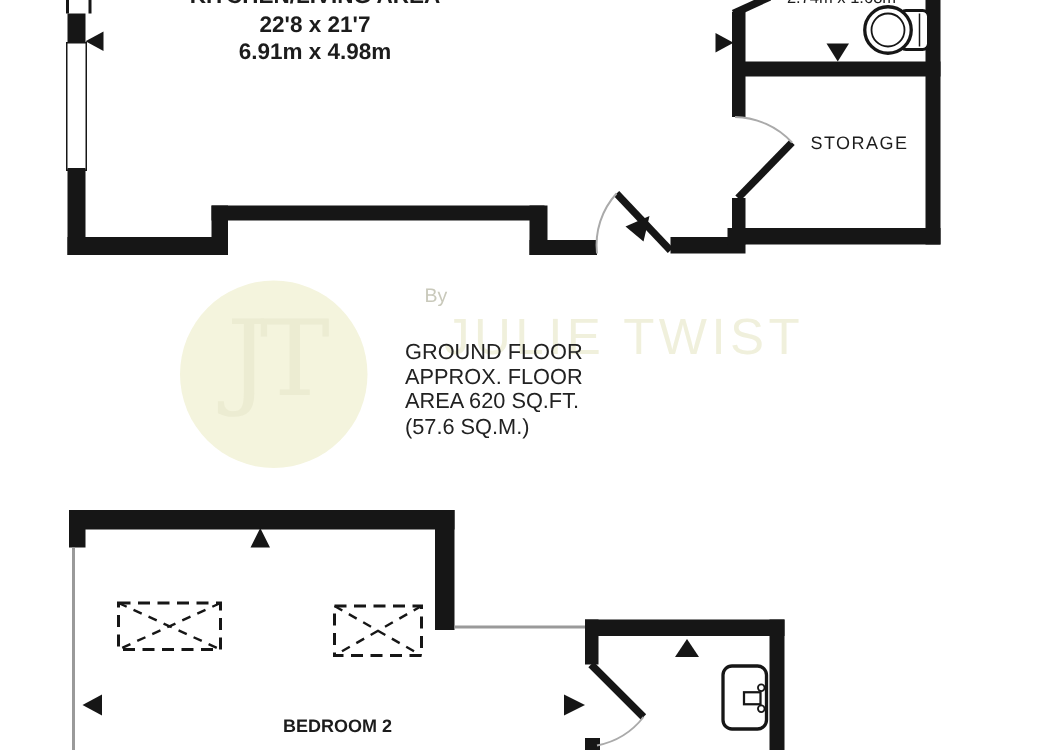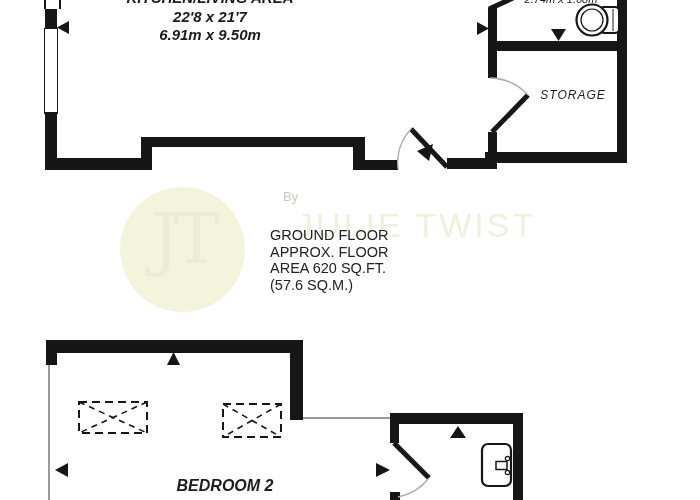--- a/index.html
+++ b/index.html
@@ -14,21 +14,21 @@
   .wm{position:absolute;font-family:Liberation Sans, sans-serif;}
   #wm-circle{position:absolute;left:120px;top:187px;width:125px;height:125px;
              border-radius:50%;background:#f4f4dd;}
   #wm-jt{left:120px;top:198px;width:125px;text-align:center;font-size:70px;
          color:#ececd2;letter-spacing:-6px;font-family:"DejaVu Serif", serif;}
   #wm-by{left:283px;top:189px;font-size:13px;color:#c9c9bb;font-family:"Liberation Sans",sans-serif;text-align:center;}
   #wm-name1{left:296px;top:206px;font-size:34px;letter-spacing:3px;color:#f0f0dc;}
   #wm-name2{left:292px;top:249px;font-size:30px;letter-spacing:8px;color:#f0f0dc;}
   #floor-info{position:absolute;left:270px;top:227px;width:162px;text-align:left;
               font-size:14.5px;line-height:16.5px;color:#222;z-index:5;}
-  .z2{z-index:2;} .z5{z-index:5;font-style:italic;}
+  .z2{z-index:2;} .z5{z-index:5;}
 </style>
 </head>
 <body>
 
 <div id="stage">
 
   <div id="wm-circle"></div>
   <div class="wm" id="wm-jt">JT</div>
   <div class="wm" id="wm-by">By</div>
   <div class="wm" id="wm-name1">JULIE TWIST</div>
@@ -106,28 +106,28 @@
       <line x1="79" y1="402" x2="147" y2="433" stroke-width="1.6" stroke-dasharray="6 5"></line>
       <line x1="147" y1="402" x2="79" y2="433" stroke-width="1.6" stroke-dasharray="6 5"></line>
       <rect x="223" y="404" width="58" height="33" stroke-width="2" stroke-dasharray="8 5"></rect>
       <line x1="223" y1="404" x2="281" y2="437" stroke-width="1.6" stroke-dasharray="6 5"></line>
       <line x1="281" y1="404" x2="223" y2="437" stroke-width="1.6" stroke-dasharray="6 5"></line>
     </g>
   </svg>
 
   <div class="lbl bold z5" style="left:60px;top:-11px;width:300px;font-size:15px;">KITCHEN/LIVING AREA</div>
   <div class="lbl bold z5" style="left:60px;top:8px;width:300px;font-size:15px;">22'8 x 21'7</div>
-  <div class="lbl bold z5" style="left:60px;top:26px;width:300px;font-size:15px;">6.91m x 9.50m</div>
+  <div class="lbl bold z5" style="left:60px;top:26px;width:300px;font-size:15px;">6.91m x 4.98m</div>
 
   <div class="lbl z5" style="left:501px;top:-7px;width:120px;font-size:11px;line-height:12px;">2.74m x 1.68m</div>
 
   <div class="lbl z5" style="left:503px;top:88px;width:140px;font-size:12px;letter-spacing:1px;">STORAGE</div>
 
   <div id="floor-info">
     <div>GROUND FLOOR</div>
     <div>APPROX. FLOOR</div>
     <div>AREA 620 SQ.FT.</div>
     <div>(57.6 SQ.M.)</div>
   </div>
 
-  <div class="lbl bold z5" style="left:125px;top:477px;width:200px;font-size:16px;">BEDROOM 2</div>
+  <div class="lbl bold z5" style="left:125px;top:477px;width:200px;font-size:12px;">BEDROOM 2</div>
 
 </div>
 
 </body></html>

